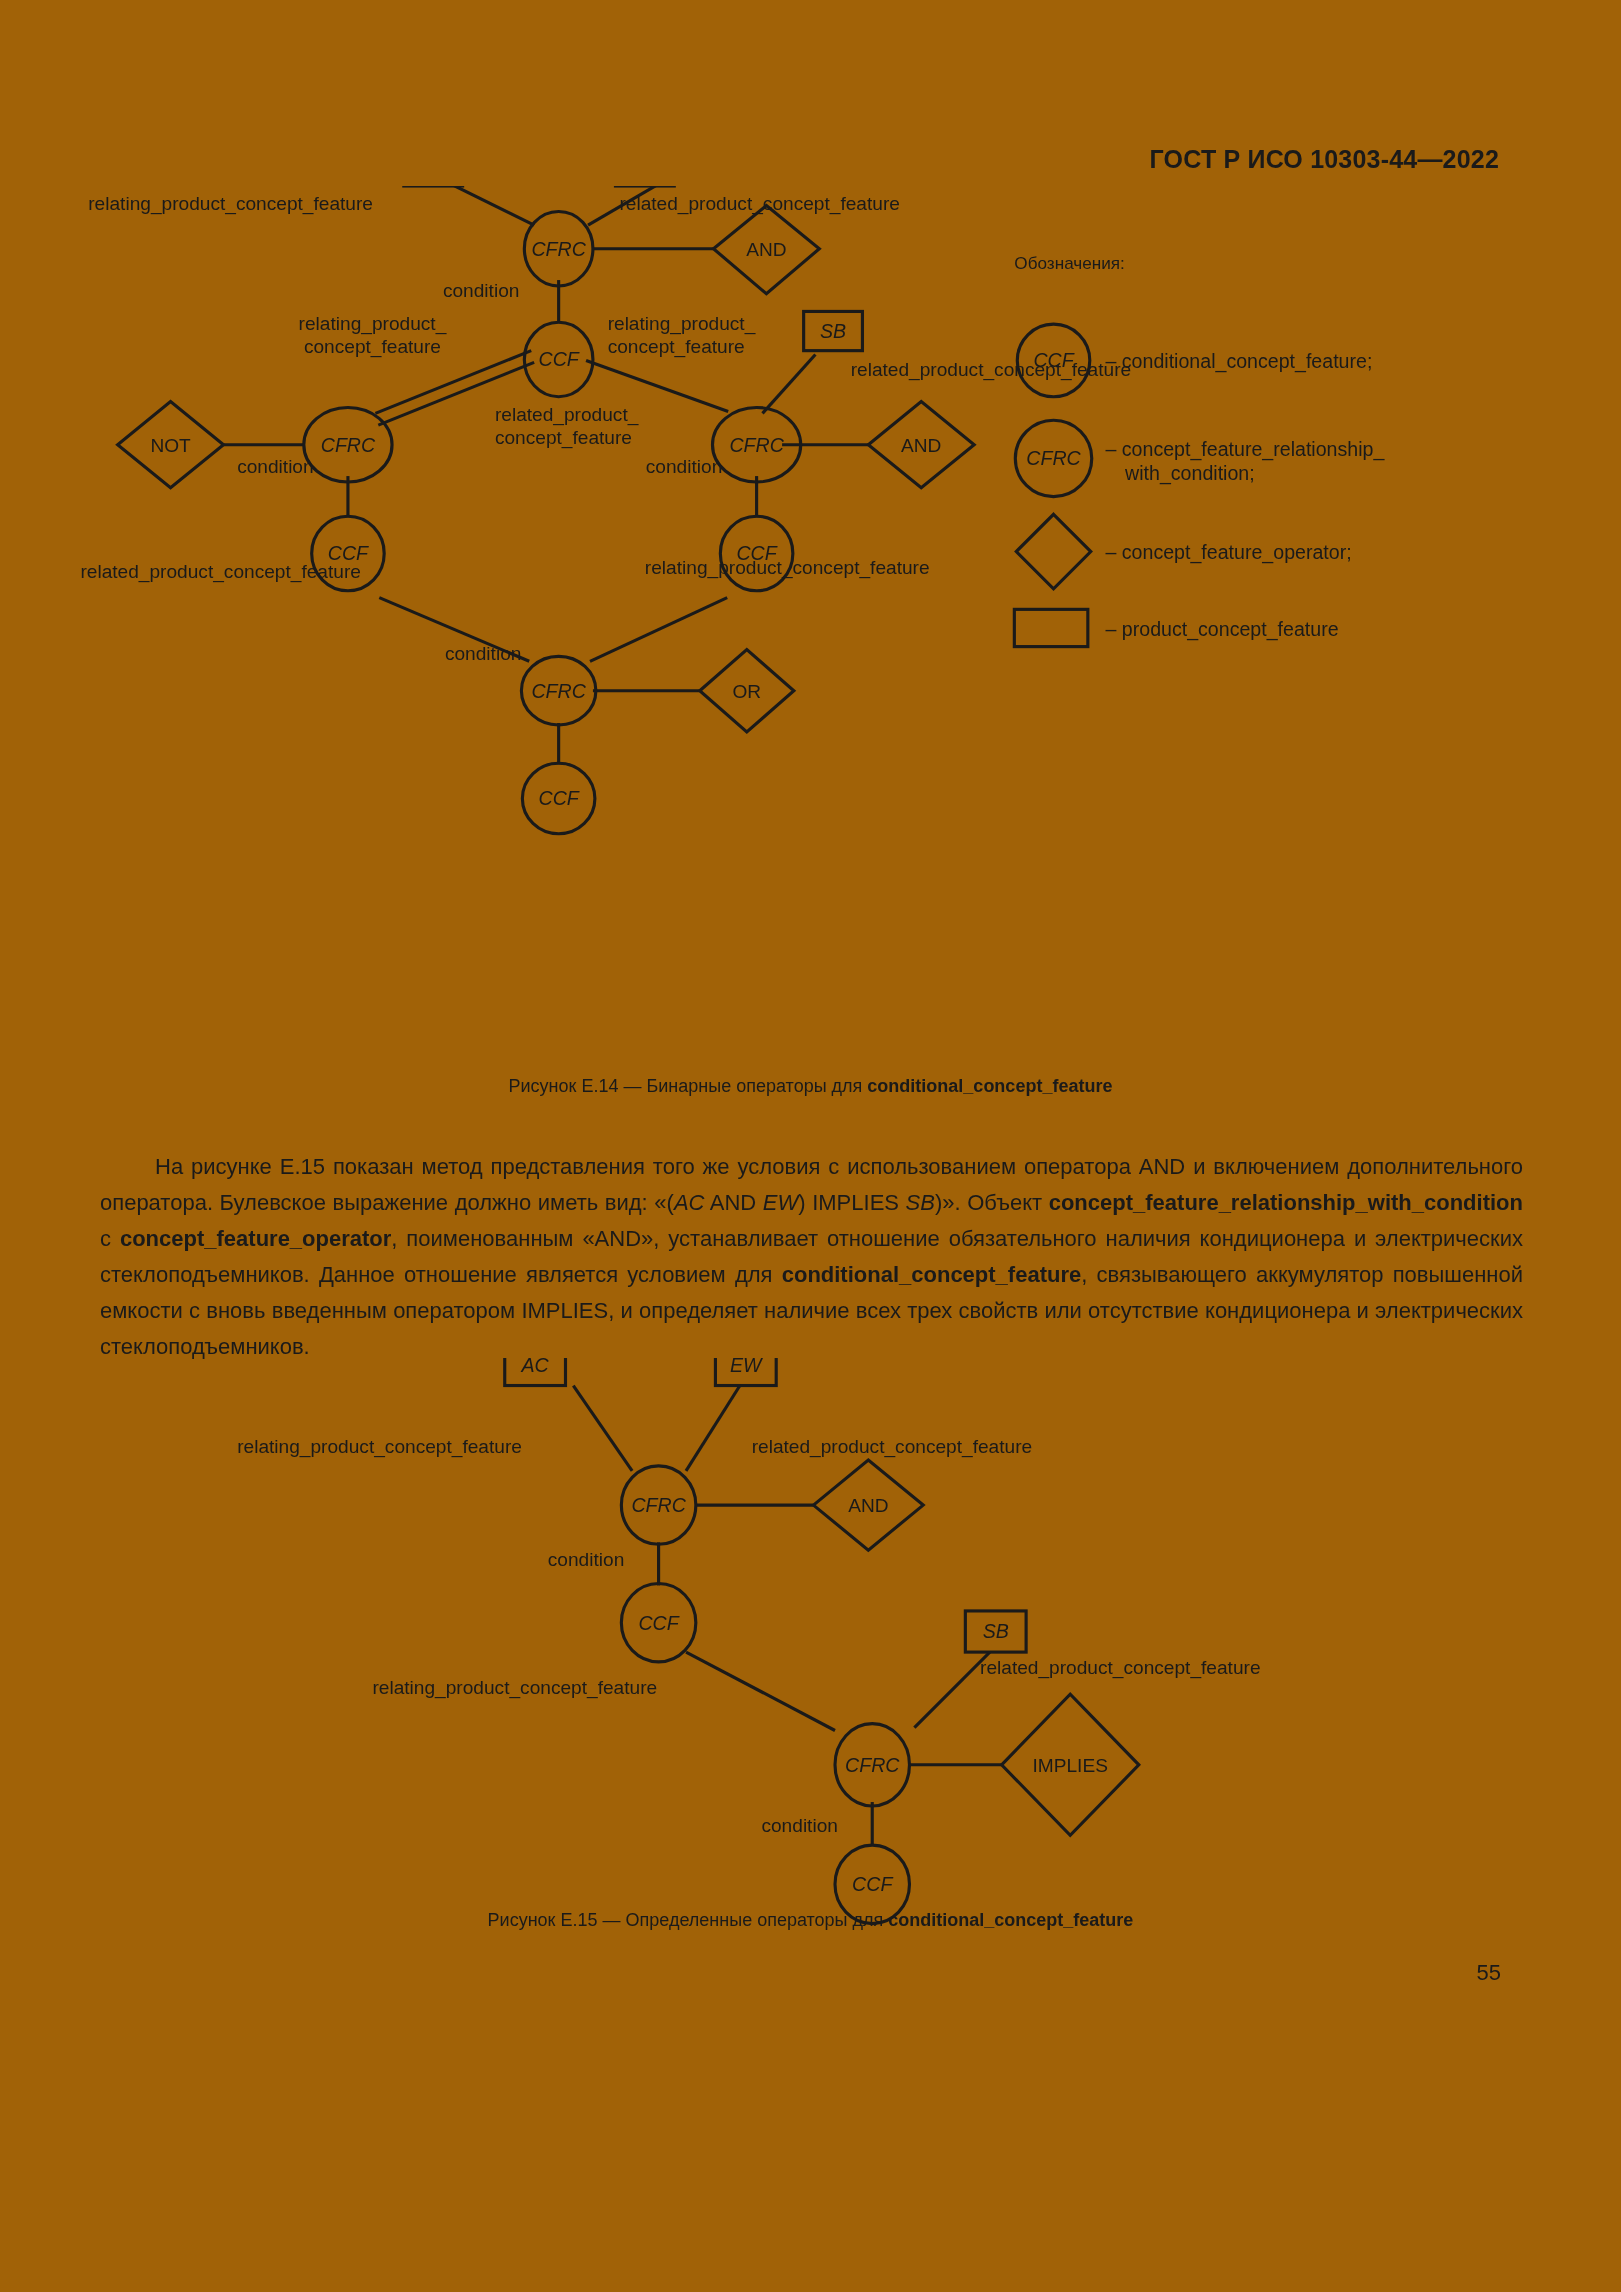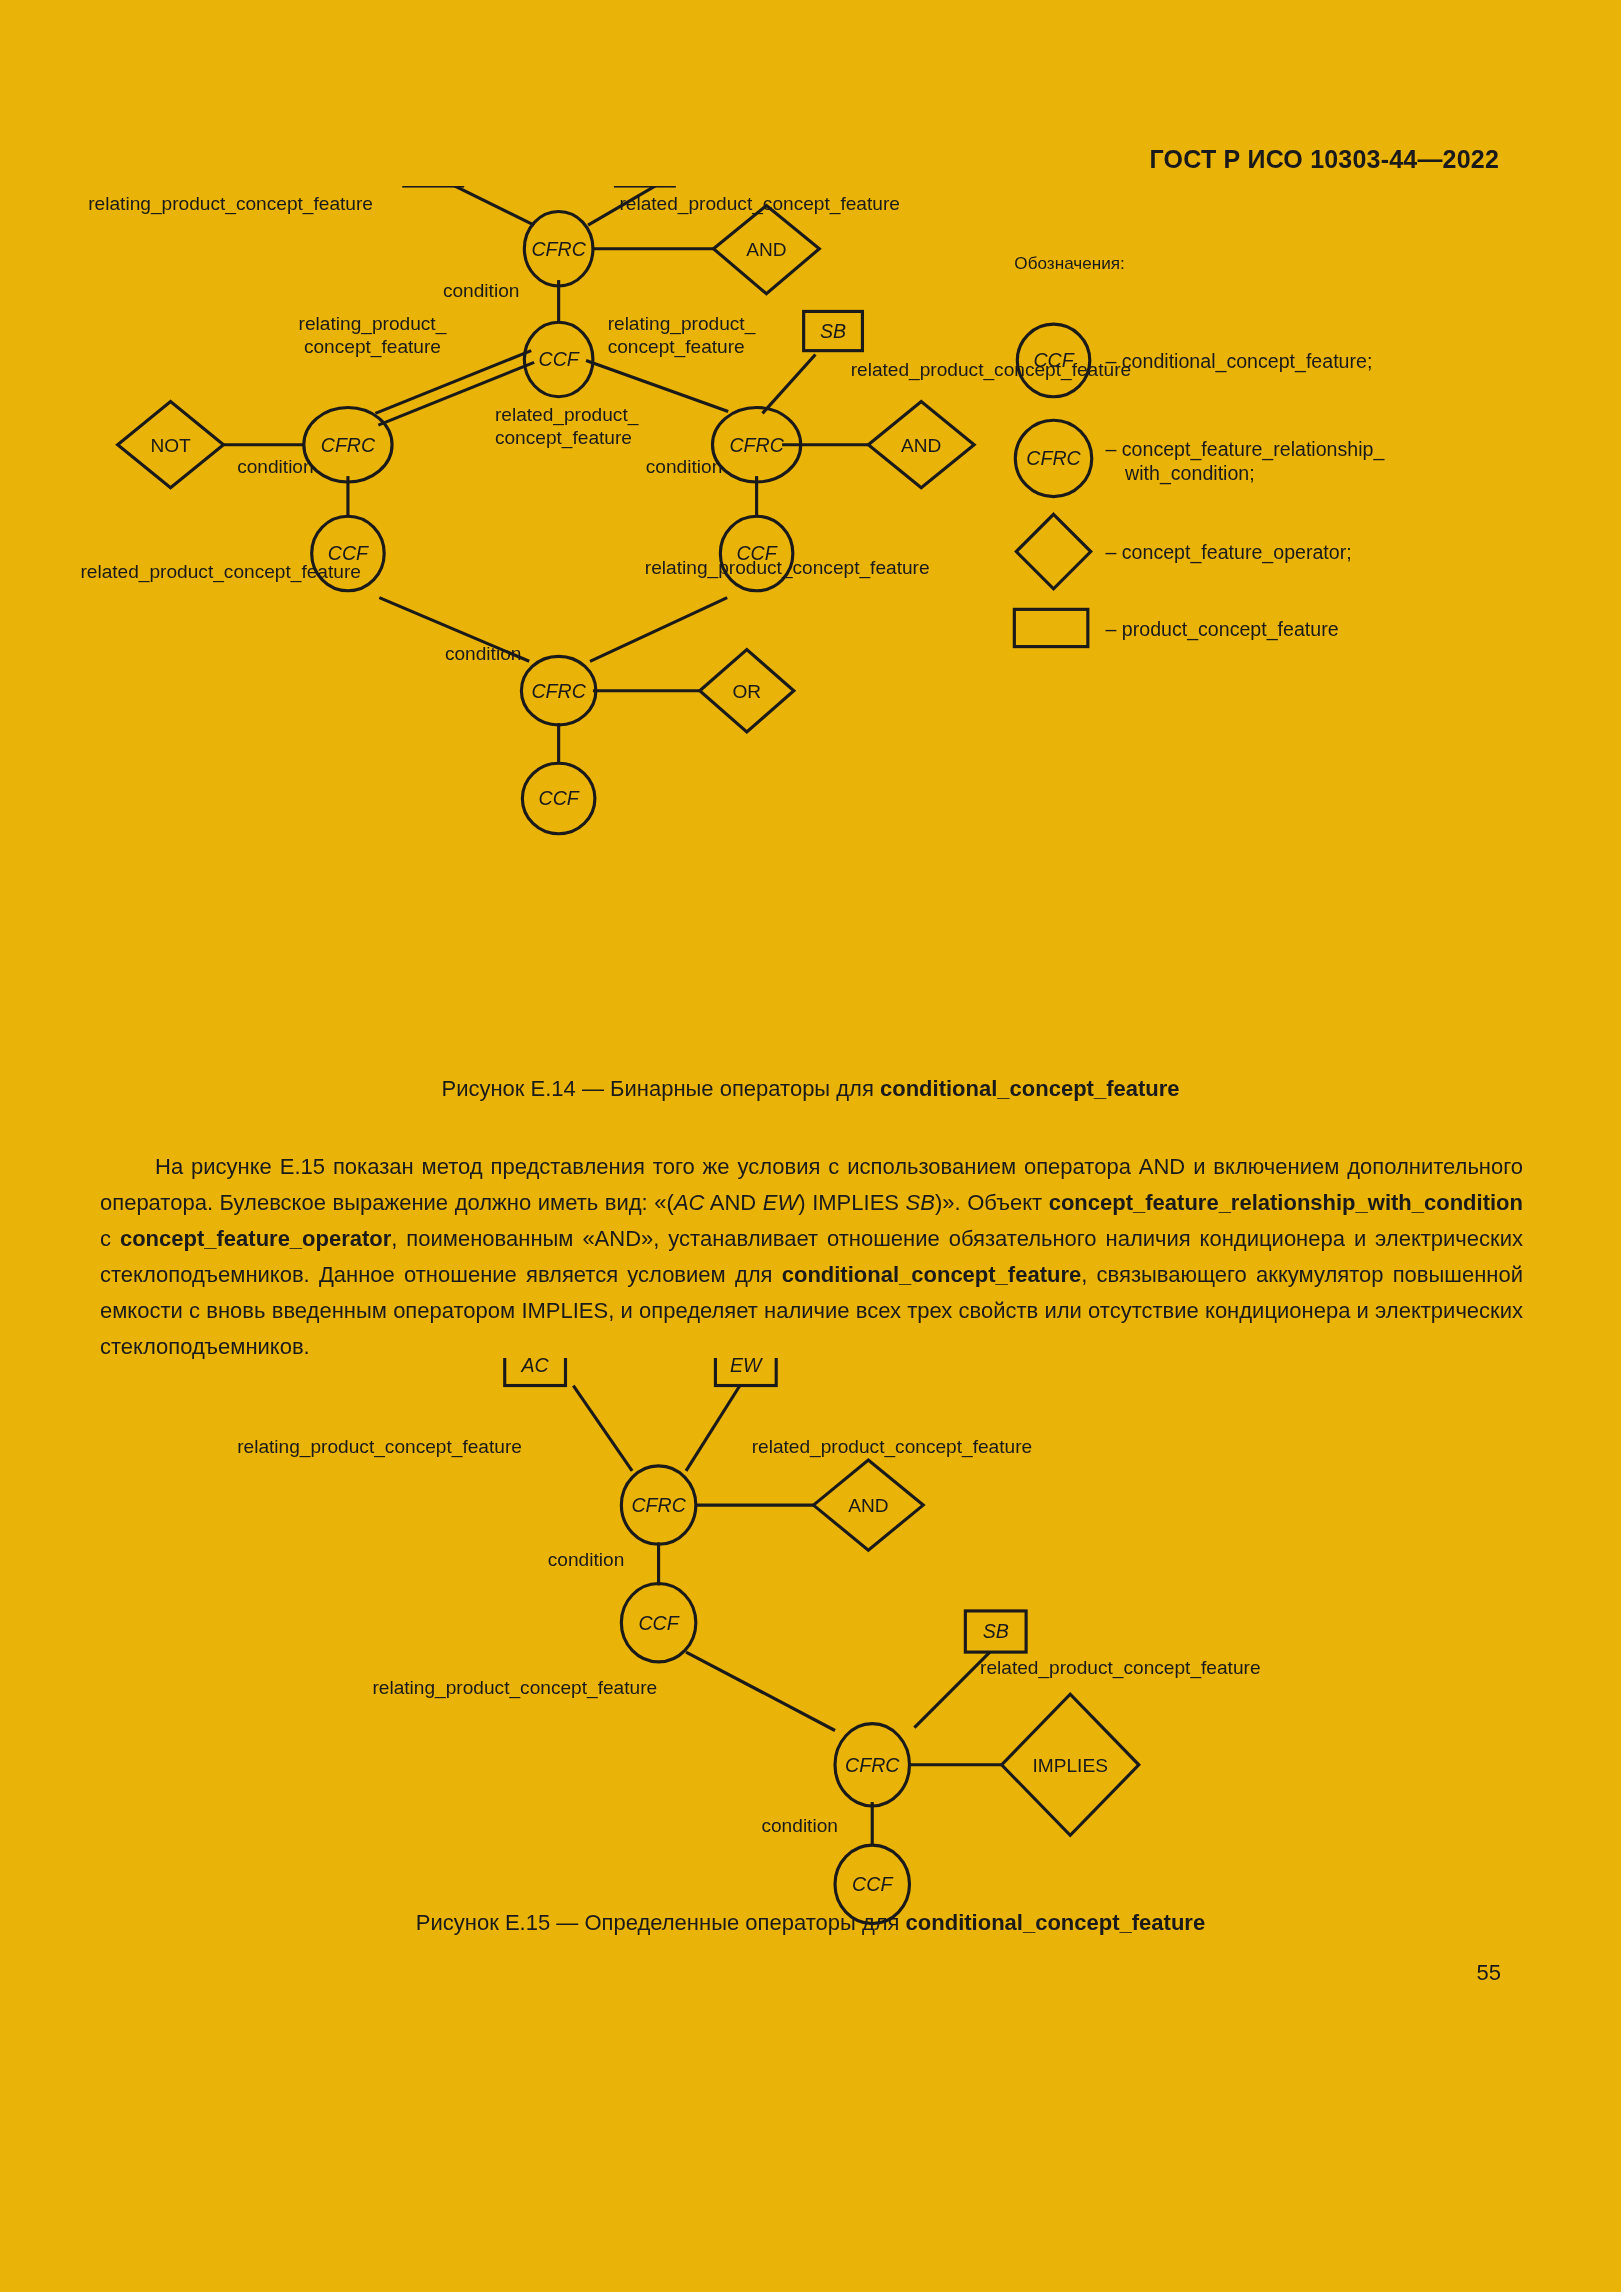--- a/index.html
+++ b/index.html
@@ -11,21 +11,21 @@
     width: 1621px;
     height: 2293px;
     position: relative;
     font-family: "Liberation Sans", sans-serif;
     color: #1a1a1a;
     overflow: hidden;
   }
   .page {
     position: absolute;
     inset: 0;
-    background: #eab308;
+    background: #a16207;
   }
   
   .header {
     position: absolute;
     top: 145px;
     right: 122px;
     font-size: 25px;
     font-weight: bold;
     letter-spacing: 0.2px;
     white-space: nowrap;
@@ -76,21 +76,21 @@
     stroke: #1a1a1a;
     stroke-width: 3.2;
     fill: none;
   }
 
   
   .caption {
     position: absolute;
     width: 1621px;
     text-align: center;
-    font-size: 22px;
+    font-size: 18px;
     white-space: nowrap;
   }
   .caption b { font-weight: bold; }
   #caption-e14 { top: 1076px; }
   #caption-e15 { top: 1910px; text-align: center; }
 
   
   .body-text {
     position: absolute;
     left: 100px;

